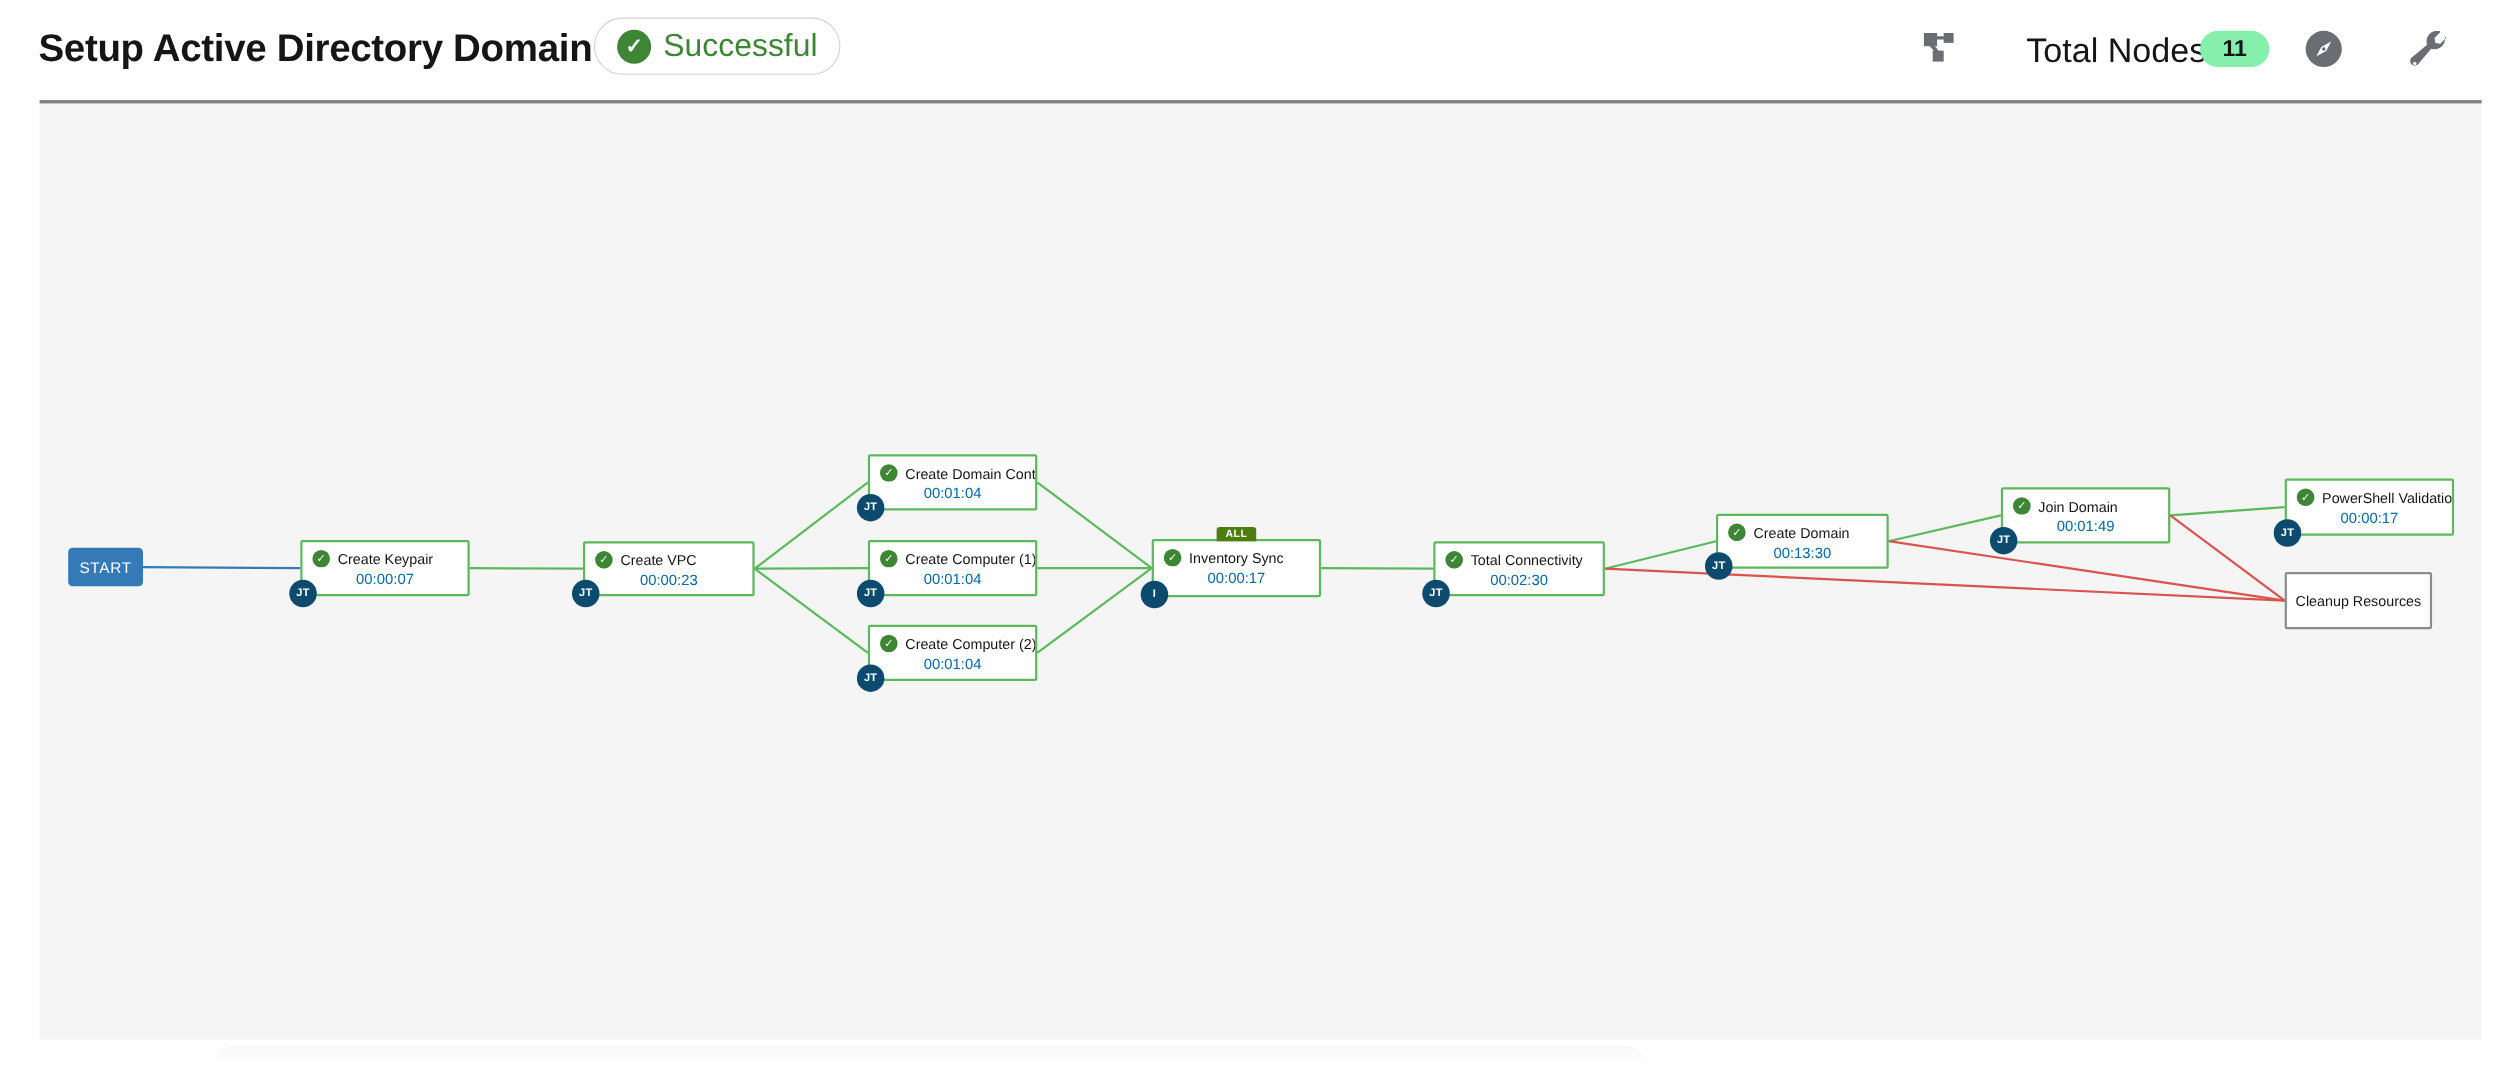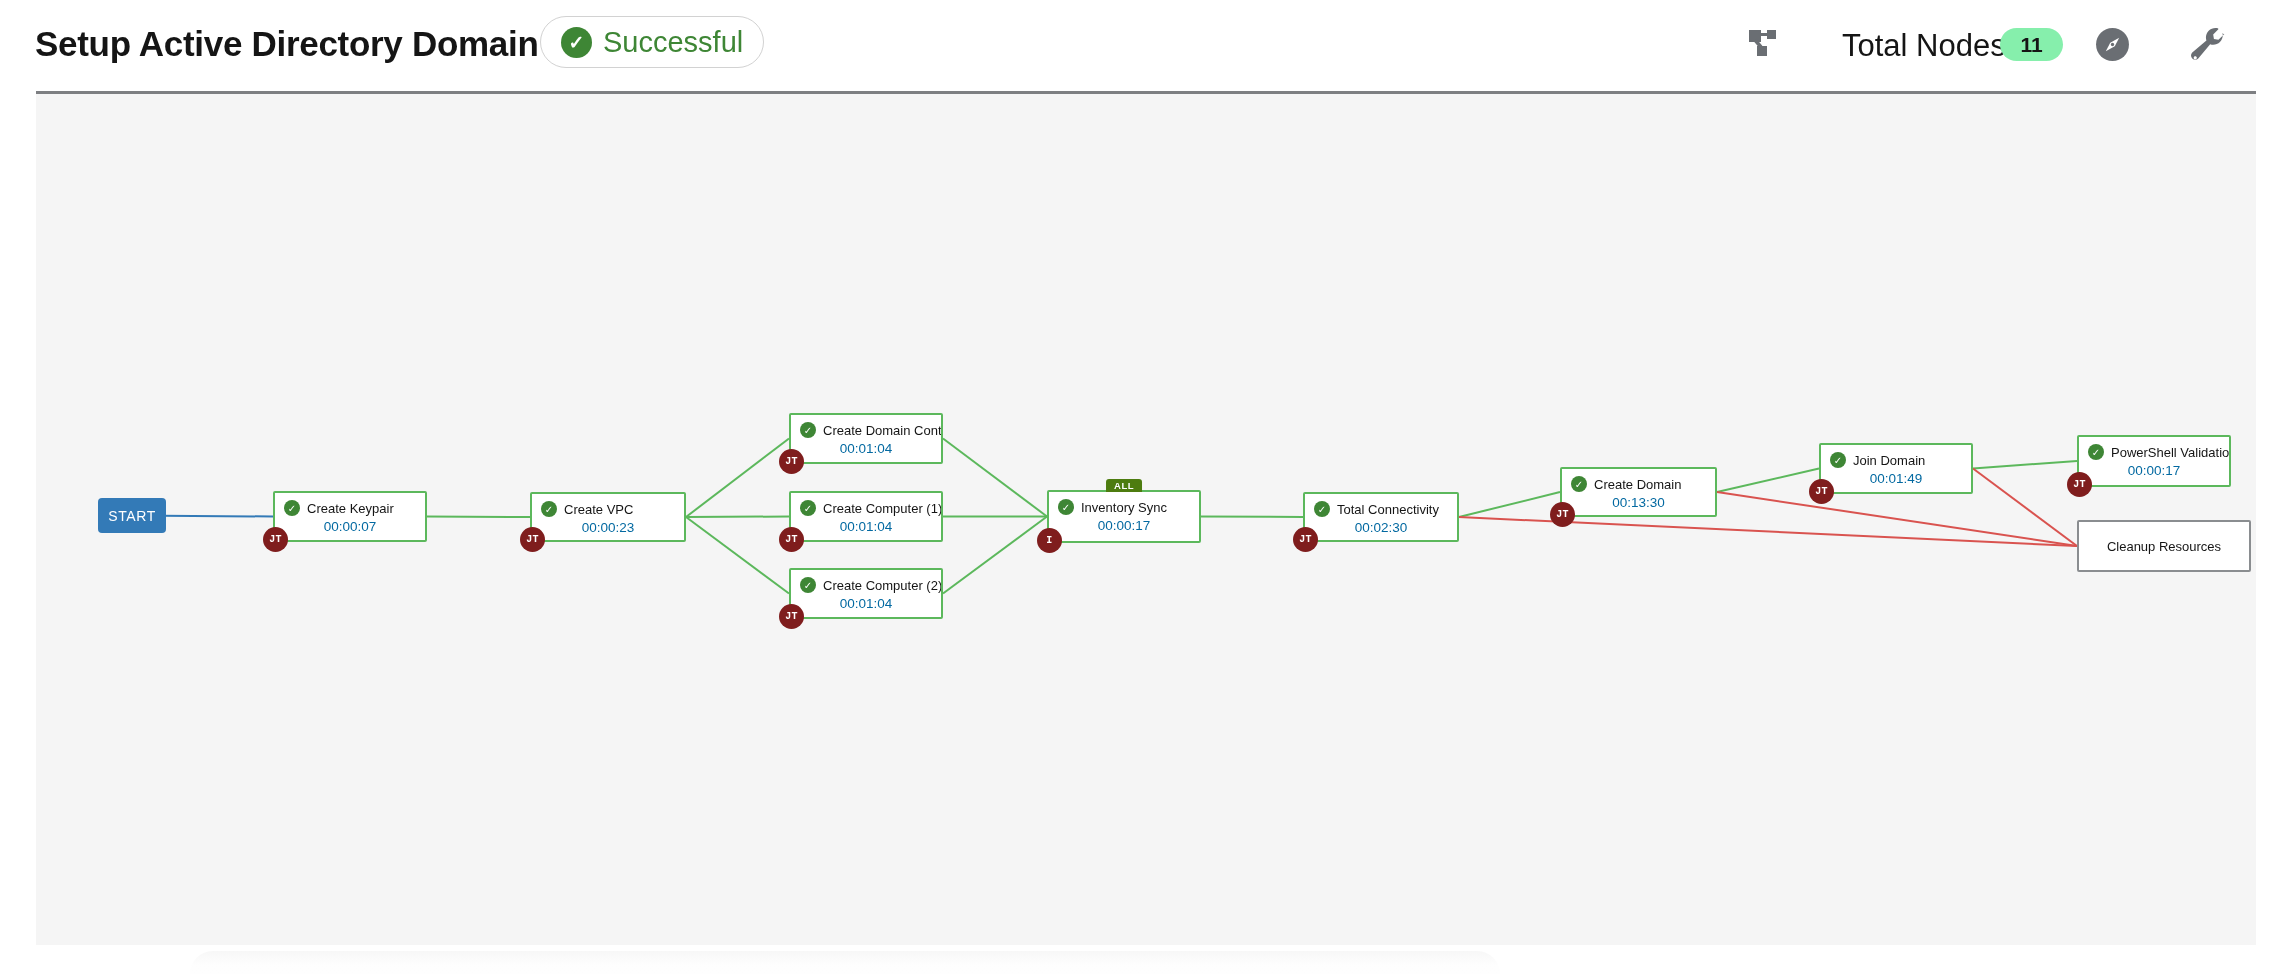--- a/index.html
+++ b/index.html
@@ -58,33 +58,33 @@
   .node-head .check-circle{width:16px;height:16px;font-size:10px;flex:0 0 auto;}
   .node-label{font-size:13px;color:#151515;}
   .node-time{margin-top:3px;text-align:center;font-size:13.5px;color:#0369a1;}
   .node-center{
     position:absolute;left:0;top:0;right:0;bottom:0;
     display:flex;align-items:center;justify-content:center;
     font-size:13px;color:#151515;
   }
   .corner-badge{
     position:absolute;left:-12px;bottom:-12px;width:25px;height:25px;
-    border-radius:50%;background:#7f1d1d;color:#fff;
-    display:flex;align-items:center;justify-content:center;
-    font-size:10px;font-weight:700;letter-spacing:.3px;font-family:Liberation Mono, monospace;
+    border-radius:50%;background:#0c4a6e;color:#fff;
+    display:flex;align-items:center;justify-content:center;
+    font-size:10px;font-weight:700;letter-spacing:.3px;
   }
   .all-badge{
     position:absolute;top:-13px;left:50%;transform:translateX(-50%);
     background:#4d7c0f;color:#fff;font-size:9.5px;font-weight:700;letter-spacing:.5px;
     padding:2px 8px 1px;border-radius:3px 3px 0 0;line-height:10px;
   }
   #start-node{
     position:absolute;background:#337ab7;border-radius:4px;color:#fff;
     display:flex;align-items:center;justify-content:center;
-    font-size:14px;font-weight:500;letter-spacing:.6px;cursor:pointer;margin-left:36px;
+    font-size:14px;font-weight:500;letter-spacing:.6px;cursor:pointer;
   }
   
   #bottom-panel-edge{
     position:absolute;left:190px;top:951px;width:1310px;height:23px;
     background:linear-gradient(180deg,#f1f1f1,#fdfdfd 60%);
     border-radius:26px 26px 0 0;opacity:.55;
   }
 </style>
 </head>
 <body>
@@ -225,17 +225,17 @@
       <span class="corner-badge">JT</span>
     </div>
     <div class="wf-node" style="left: 2077px; top: 435px; width: 154px; height: 52px;">
       <div class="node-head">
         <span class="check-circle">✓</span>
         <span class="node-label">PowerShell Validation</span>
       </div>
       <div class="node-time">00:00:17</div>
       <span class="corner-badge">JT</span>
     </div>
-    <div class="wf-node unreached" style="left: 2077px; top: 520px; width: 174px; height: 52px;">
+    <div class="wf-node unreached" style="left: 2077px; top: 520px; width: 134px; height: 52px;">
       <div class="node-center">Cleanup Resources</div>
     </div>
   </div>
 <div id="bottom-panel-edge"></div>
 
 </body></html>

